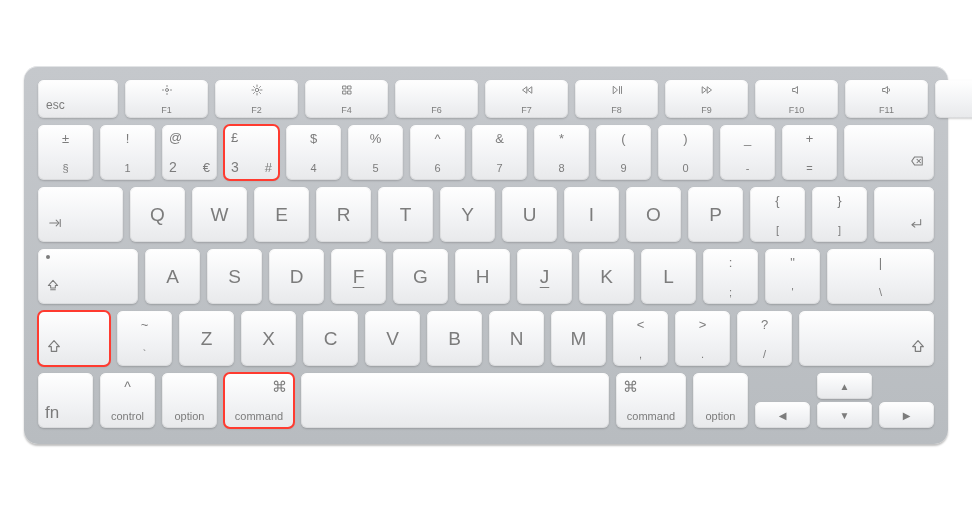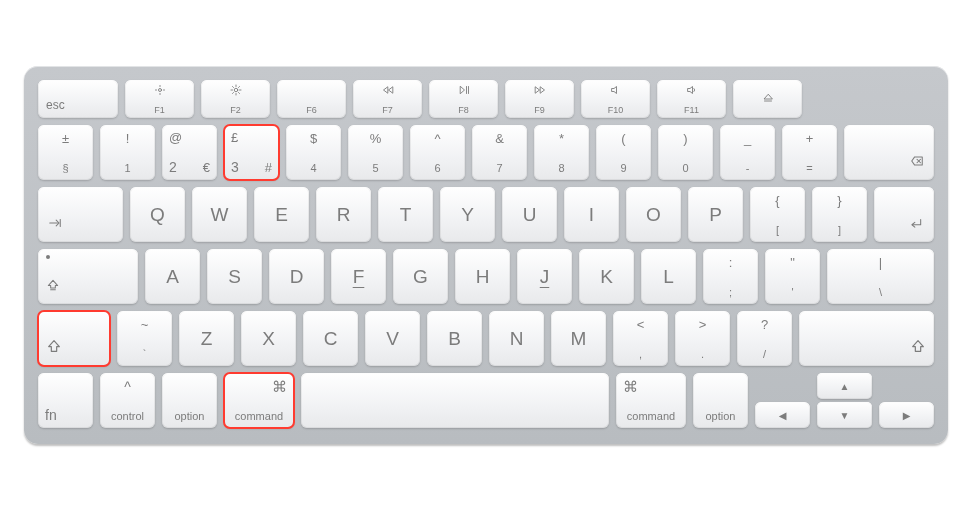--- a/index.html
+++ b/index.html
@@ -52,40 +52,40 @@
   .key .main {
     font-size: 18px;
     font-weight: 300;
     letter-spacing: 0;
     color: #7c7c7c;
     text-align: center;
     white-space: pre;
   }
   .key .sub, .key .bl, .key .tr {
     position: absolute;
-    font-size: 14px;
+    font-size: 17px;
     color: #7c7c7c;
     font-weight: 400;
   }
   .key .bl { bottom: 5px; left: 7px; }
   .key .tr { top: 5px; right: 7px; font-size: 13px; }
   .key .tl { position: absolute; top: 5px; left: 7px; font-size: 13px; color:#7c7c7c;}
   .key .centerTop { position:absolute; top:6px; left:0; right:0; text-align:center; font-size:13px; color:#7c7c7c;}
   .key .centerBot { position:absolute; bottom:6px; left:0; right:0; text-align:center; font-size:11px; color:#7c7c7c;}
   .key .letter { font-size: 19px; }
 
   
   .row.fn .key { height: 38px; }
   .row.fn .key .main { font-size: 12px; text-align: center; }
   .row.fn .key .centerTop { font-size:12px; top:4px;}
   .row.fn .key .centerBot { font-size:9px; bottom:3px;}
 
   
   .w-square { width: 55px; }
-  .w-fn     { width: 69px; }
+  .w-fn     { width: 83px; }
   .w-esc    { width: 80px; }
   .w-tab    { width: 85px; }
   .w-caps   { width: 100px; }
   .w-shift  { width: 72px; }
   .w-cmd    { width: 70px; }
   .w-half   { width: 55px; height: 26px !important; }
 
   .row.bottom .key { height: 55px; }
   .arrow-stack { display:flex; flex-direction:column; gap:3px; }
   .arrow-stack .key { border-radius:5px; }
@@ -123,20 +123,29 @@
               <line x1="12" y1="2" x2="12" y2="5"></line>
               <line x1="12" y1="19" x2="12" y2="22"></line>
               <line x1="2" y1="12" x2="5" y2="12"></line>
               <line x1="19" y1="12" x2="22" y2="12"></line>
               <line x1="5" y1="5" x2="7" y2="7"></line>
               <line x1="17" y1="17" x2="19" y2="19"></line>
               <line x1="5" y1="19" x2="7" y2="17"></line>
               <line x1="17" y1="7" x2="19" y2="5"></line>
             </svg></span>
           <span class="centerBot">F2</span>
+        </div>
+      <div class="key w-fn">
+          <span class="centerTop"><svg class="icon" viewBox="0 0 24 24">
+              <rect x="4" y="4" width="6" height="6"></rect>
+              <rect x="14" y="4" width="6" height="6"></rect>
+              <rect x="4" y="14" width="6" height="6"></rect>
+              <rect x="14" y="14" width="6" height="6"></rect>
+            </svg></span>
+          <span class="centerBot">F4</span>
         </div>
       <div class="key w-fn">
           <span class="centerBot">F6</span>
         </div>
       <div class="key w-fn">
           <span class="centerTop"><svg class="icon" viewBox="0 0 24 24">
               <polygon points="11,6 3,12 11,18"></polygon>
               <polygon points="21,6 13,12 21,18"></polygon>
             </svg></span>
           <span class="centerBot">F7</span>

